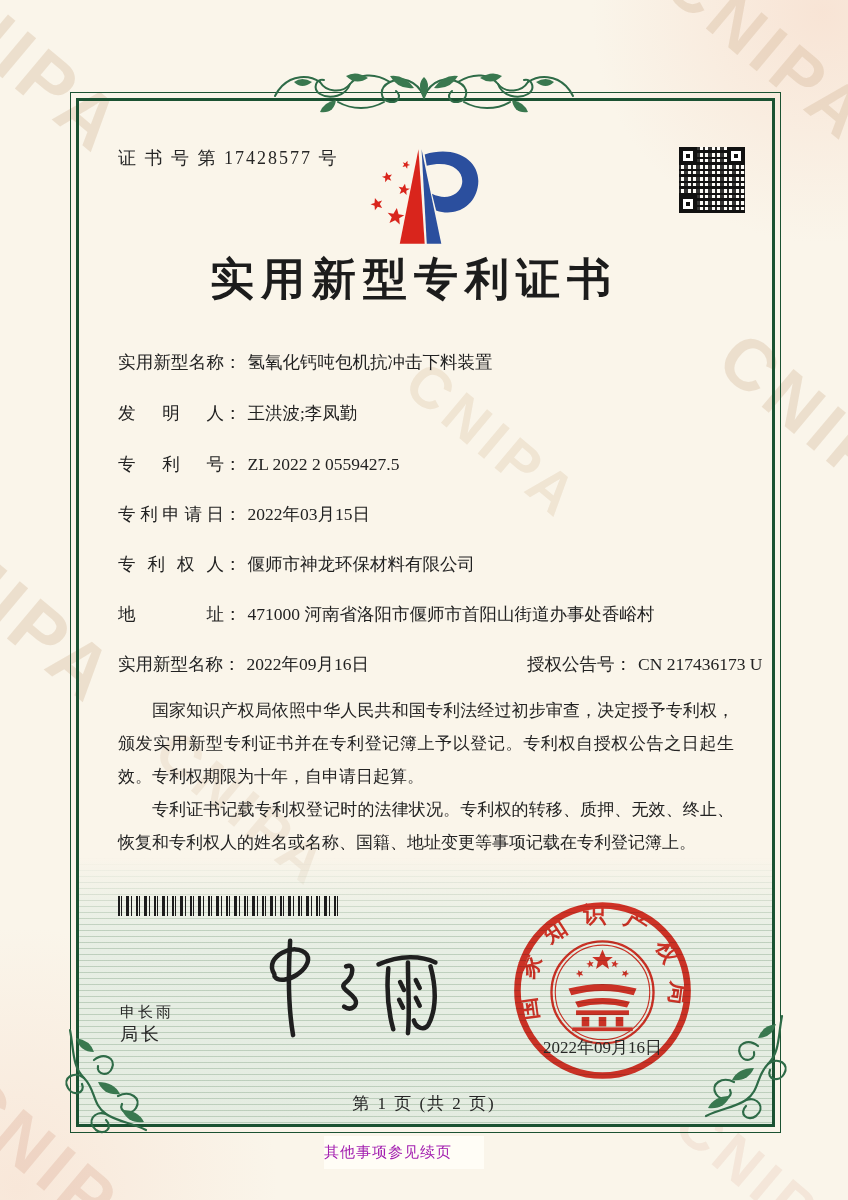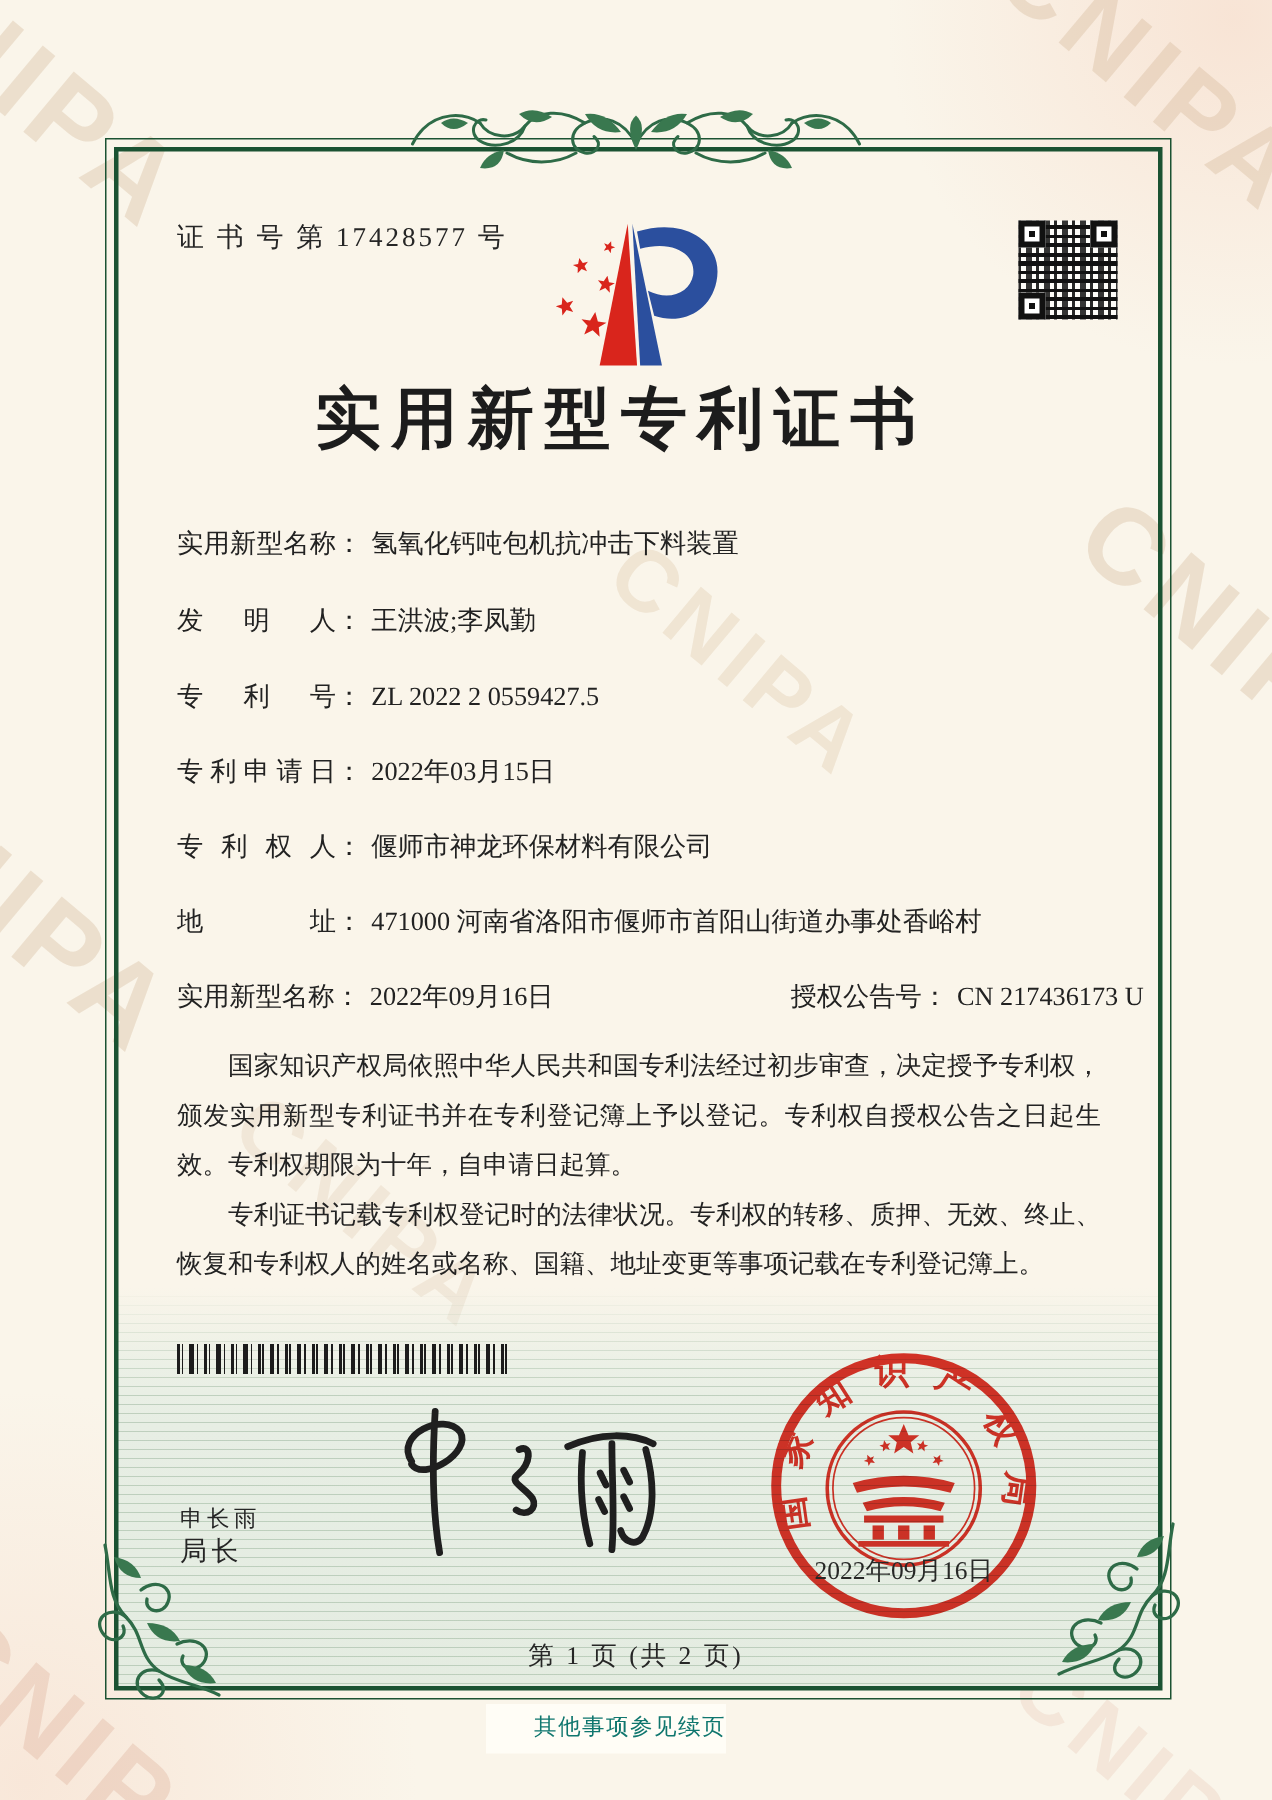--- a/index.html
+++ b/index.html
@@ -69,21 +69,21 @@
       #1c1c1c 0 2px, transparent 2px 3px, #1c1c1c 3px 4px, transparent 4px 8px,
       #1c1c1c 8px 11px, transparent 11px 13px, #1c1c1c 13px 14px, transparent 14px 18px); }
   .sig-title{ position:absolute; left:120px; top:1022px; font-size:18px; letter-spacing:3px; z-index:5; }
   .sig-name{ position:absolute; left:120px; top:1003px; font-size:15px; letter-spacing:3px; z-index:5; }
   .signature{ position:absolute; left:252px; top:933px; width:198px; height:108px; z-index:5; }
   .seal{ position:absolute; left:508px; top:896px; width:189px; height:189px; z-index:6;
     mix-blend-mode:multiply; opacity:.94; }
   .page-indicator{ position:absolute; left:0; top:1092px; width:848px; text-align:center;
     font-size:17px; letter-spacing:2px; z-index:5; }
   .footer-note{ position:absolute; left:324px; top:1136px; width:160px; height:33px; z-index:5;
-    background:#fffdf6; text-align:right; line-height:33px; font-size:15px; letter-spacing:1px; color:#0f766e; }
+    background:#fffdf6; text-align:left; line-height:33px; font-size:15px; letter-spacing:1px; color:#a21caf; }
 </style>
 </head>
 <body>
 
 <div class="page">
 
   <div class="wm" style="left:-58px; top:-64px; font-size:76px;">CNIPA</div>
   <div class="wm" style="left:700px; top:-60px; font-size:70px;">CNIPA</div>
   <div class="wm" style="left:436px; top:348px; font-size:58px; color:rgba(198,163,122,.20);">CNIPA</div>
   <div class="wm" style="left:756px; top:316px; font-size:72px;">CNIPA</div>

